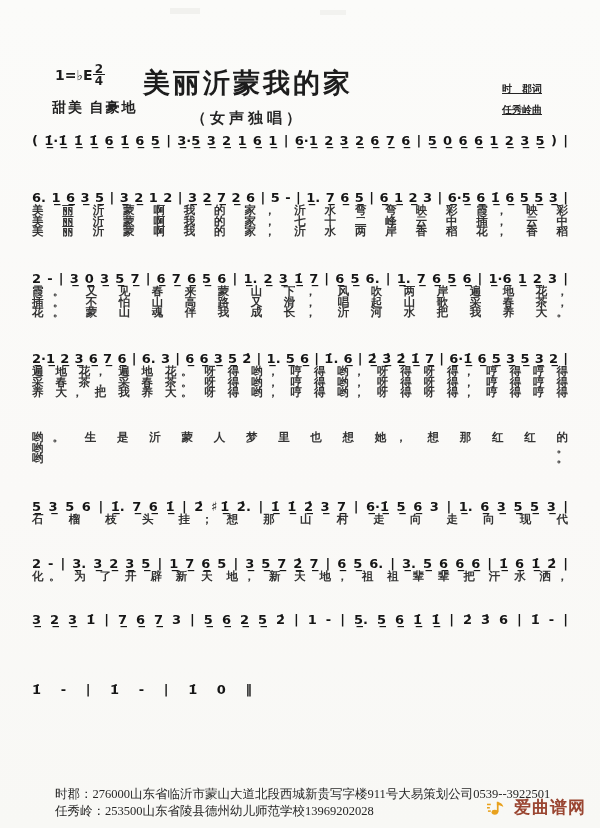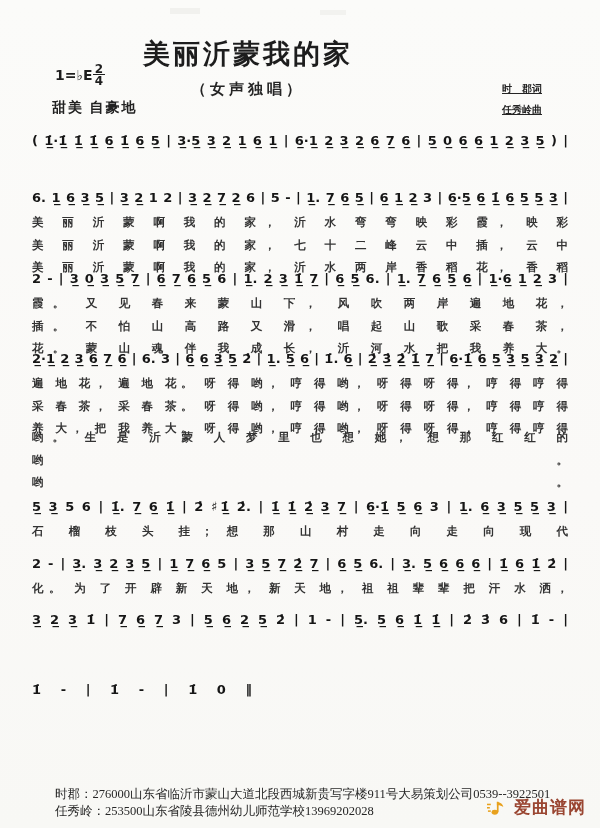--- a/index.html
+++ b/index.html
@@ -5,41 +5,41 @@
   html,body{margin:0;padding:0;background:#e9e9e7;}
   #page{
     position:relative;
     width:600px;height:828px;
     background:linear-gradient(180deg,#fbfbf9 0%,#faf9f7 60%,#f8f8f5 100%);
     overflow:hidden;
     font-family:"Liberation Serif", serif;
     color:#222;
   }
   .abs{position:absolute;}
-  .center{left:0;width:496px;text-align:center;}
+  .center{left:0;width:496px;text-align:center;margin-top:29px;}
   #title{top:36px;font-size:27px;font-weight:700;letter-spacing:3px;color:#1d1d1d;}
   #subtitle{top:80px;font-size:15px;font-weight:600;letter-spacing:4px;color:#252525;}
   #keyblock{left:55px;top:64px;font-size:14px;font-weight:700;font-family:"DejaVu Sans",sans-serif;color:#1e1e1e;display:flex;align-items:center;}
   .ts{display:inline-flex;flex-direction:column;align-items:center;line-height:10px;font-size:12px;font-weight:700;}
   .ts .num{padding:0 2px;}
   .ts .den{border-top:1.5px solid #1e1e1e;padding:1px 2px 0 2px;}
   #tempo{left:52px;top:99px;font-size:14px;font-weight:700;letter-spacing:2px;color:#222;}
   #credits{right:58px;top:78px;font-size:10px;font-weight:700;text-align:left;line-height:21px;color:#242424;text-decoration:underline;}
   .notes{
     font-family:"DejaVu Sans",sans-serif;
     font-size:13px;font-weight:700;color:#161616;
     white-space:pre-wrap;
     text-align:justify;text-align-last:justify;
     width:536px;
   }
   .lyr{
     font-size:11.5px;font-weight:600;color:#333;
     line-height:10.5px;height:10.5px;
     text-align:justify;text-align-last:justify;
-    width:536px;margin-top:12px;
+    width:536px;margin-top:0;
     white-space:pre-wrap;
   }
   .sys{left:32px;width:536px;}
   .sys .lyr:first-of-type{margin-top:5px;}
   #footer{left:55px;top:741px;font-size:12.5px;line-height:17px;color:#262626;font-weight:400;margin-top:45px;}
   #watermark{right:14px;top:796px;display:flex;align-items:center;gap:8px;}
   #watermark .wm-label{font-size:17px;font-weight:700;color:#9a4632;letter-spacing:1px;}
   .noise1{left:170px;top:8px;width:30px;height:6px;background:#f1f1ee;}
   .noise2{left:320px;top:10px;width:26px;height:5px;background:#f2f2ef;}
 </style>

